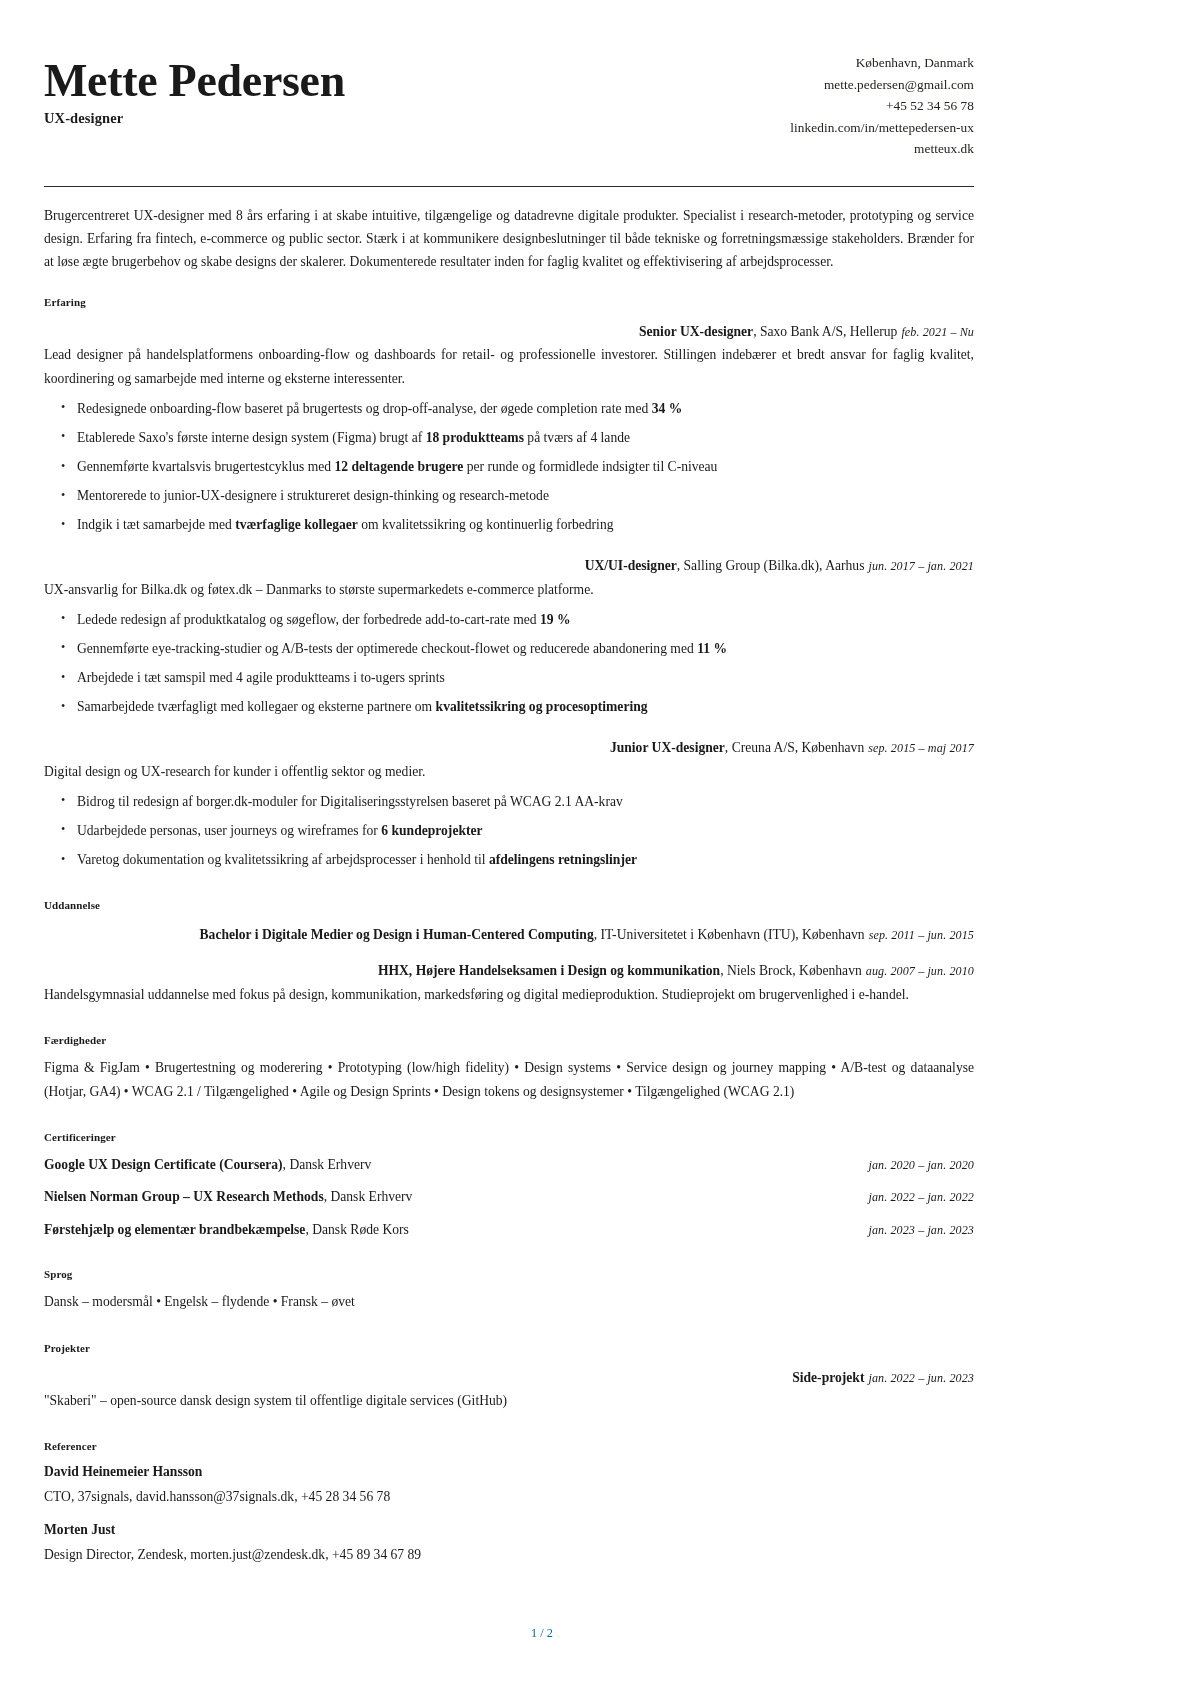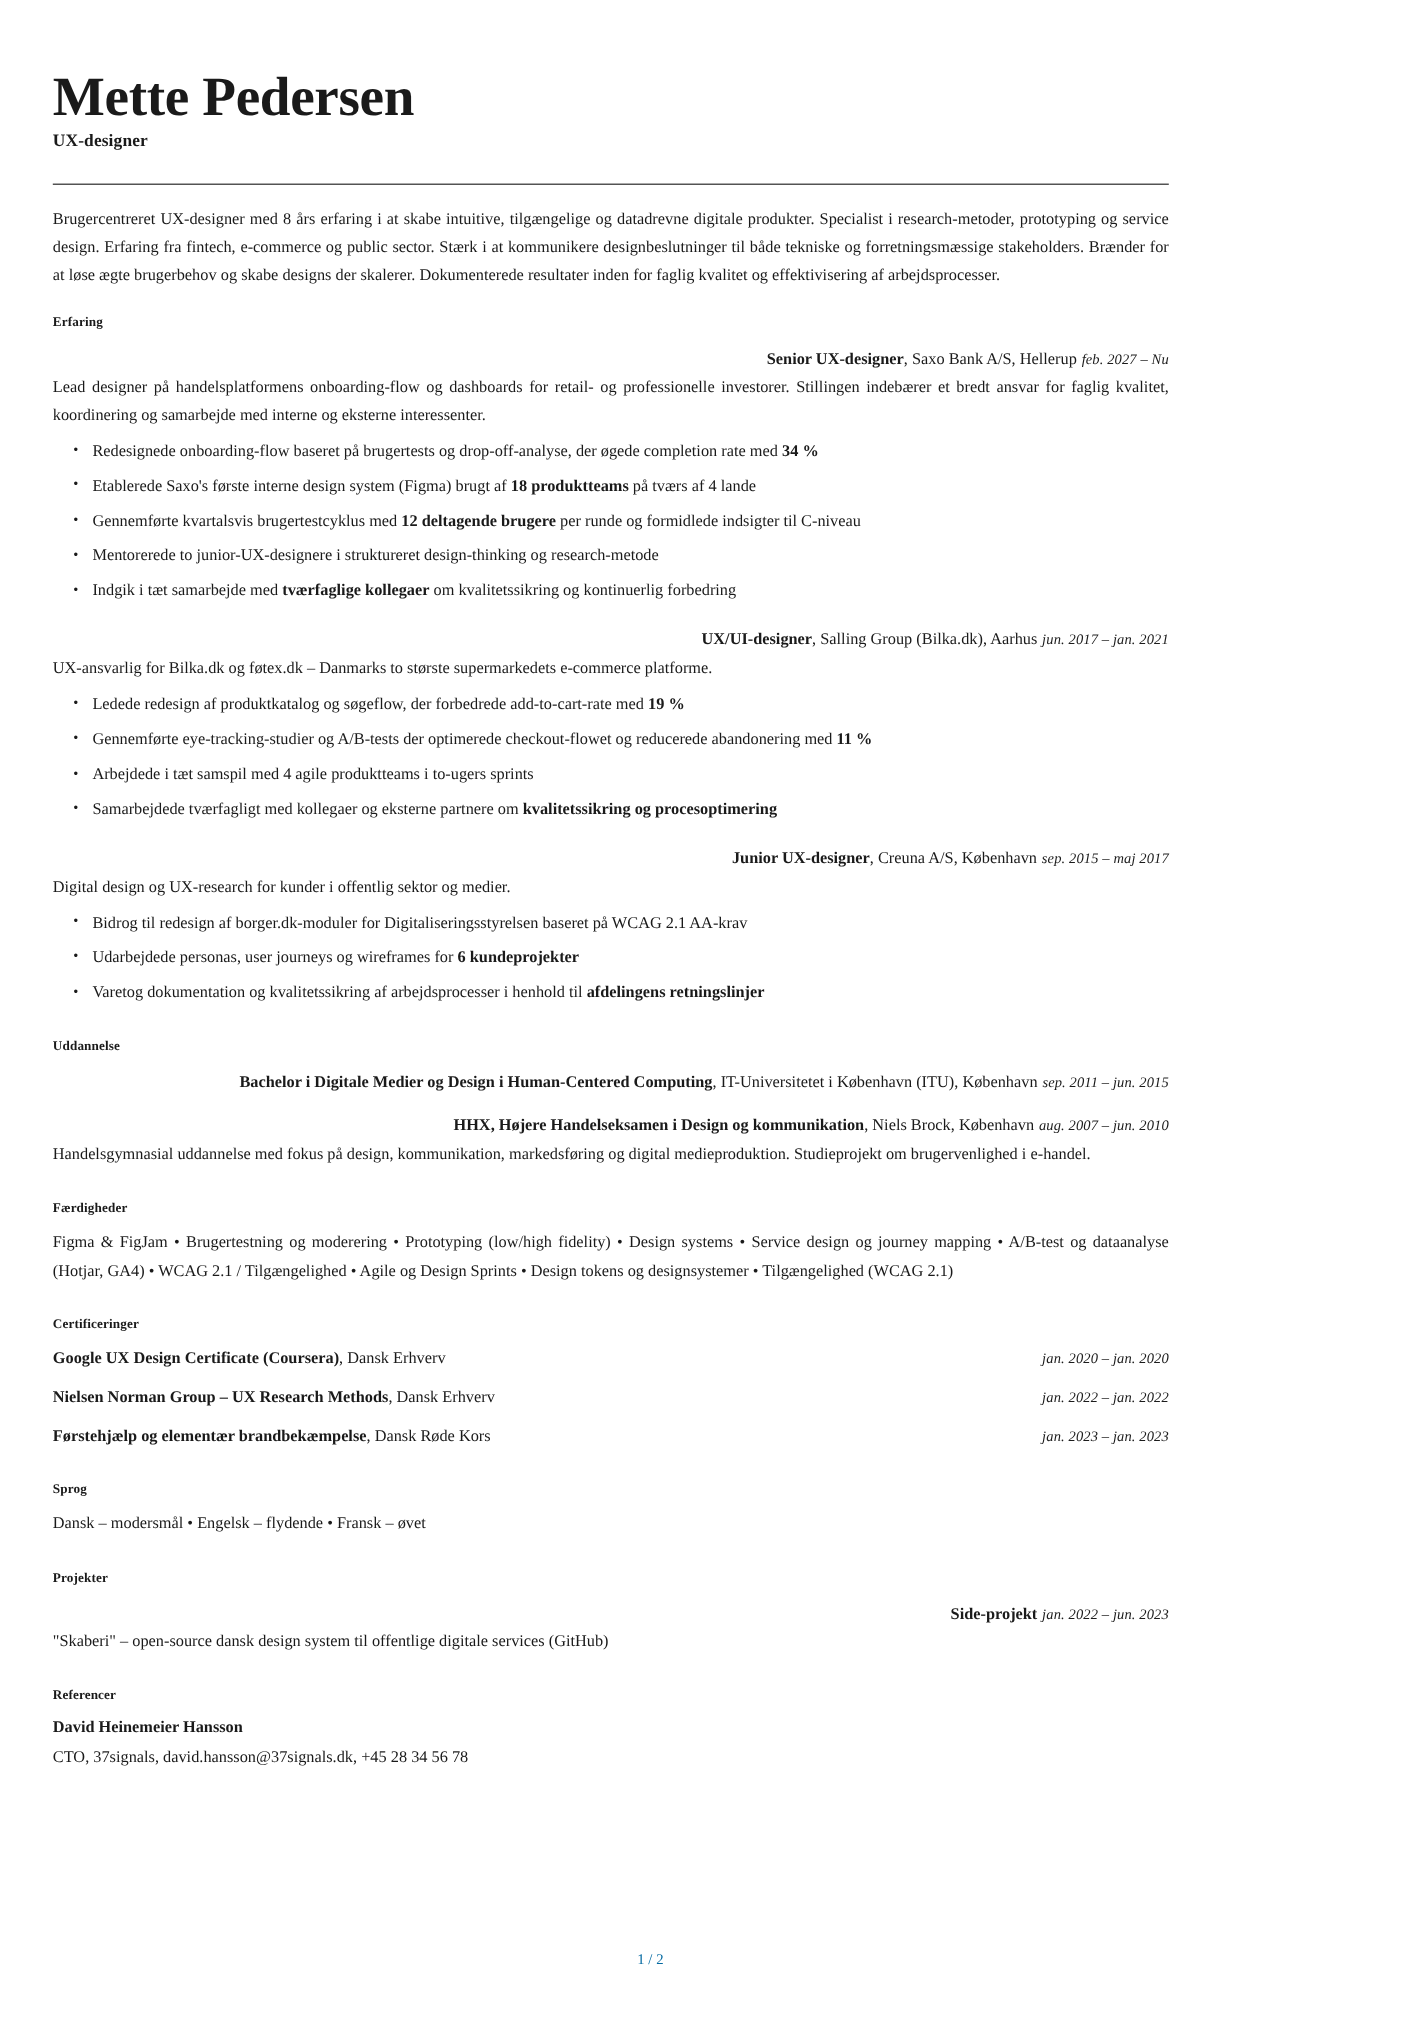--- a/index.html
+++ b/index.html
@@ -178,33 +178,40 @@
 <body>
 
 <div class="page">
   <div class="sheet">
 
     <div class="header">
       <div class="header-left">
         <h1 class="cv-name">Mette Pedersen</h1>
         <div class="cv-role">UX-designer</div>
       </div>
+      <div class="contact">
+        <div>København, Danmark</div>
+        <div>mette.pedersen@gmail.com</div>
+        <div>+45 52 34 56 78</div>
+        <div>linkedin.com/in/mettepedersen-ux</div>
+        <div>metteux.dk</div>
+      </div>
     </div>
 
     <hr class="rule">
 
     <div class="summary">Brugercentreret UX-designer med 8 års erfaring i at skabe intuitive, tilgængelige og datadrevne digitale produkter. Specialist i research-metoder, prototyping og service design. Erfaring fra fintech, e-commerce og public sector. Stærk i at kommunikere designbeslutninger til både tekniske og forretningsmæssige stakeholders. Brænder for at løse ægte brugerbehov og skabe designs der skalerer. Dokumenterede resultater inden for faglig kvalitet og effektivisering af arbejdsprocesser.</div>
 
     <div class="section">
       <div class="section-title">Erfaring</div>
 
       <div class="entry">
         <div class="entry-head">
           <div class="entry-title"><span class="b">Senior UX-designer</span><span>, Saxo Bank A/S, Hellerup</span></div>
-          <div class="entry-date">feb. 2027 – Nu</div>
+          <div class="entry-date">feb. 2021 – Nu</div>
         </div>
         <div class="entry-desc">Lead designer på handelsplatformens onboarding-flow og dashboards for retail- og professionelle investorer. Stillingen indebærer et bredt ansvar for faglig kvalitet, koordinering og samarbejde med interne og eksterne interessenter.</div>
         <ul class="bullets">
           <li><span>Redesignede onboarding-flow baseret på brugertests og drop-off-analyse, der øgede completion rate med </span><b>34 %</b><span></span></li>
           <li><span>Etablerede Saxo's første interne design system (Figma) brugt af </span><b>18 produktteams</b><span> på tværs af 4 lande</span></li>
           <li><span>Gennemførte kvartalsvis brugertestcyklus med </span><b>12 deltagende brugere</b><span> per runde og formidlede indsigter til C-niveau</span></li>
           <li><span>Mentorerede to junior-UX-designere i struktureret design-thinking og research-metode</span><b></b><span></span></li>
           <li><span>Indgik i tæt samarbejde med </span><b>tværfaglige kollegaer</b><span> om kvalitetssikring og kontinuerlig forbedring</span></li>
         </ul>
       </div>
@@ -294,20 +301,24 @@
       </div>
     </div>
 
     <div class="section sec-gap-lg">
       <div class="section-title">Referencer</div>
 
       <div class="ref-block" style="margin-top:4px;">
         <div class="ref-name">David Heinemeier Hansson</div>
         <div class="ref-detail">CTO, 37signals, david.hansson@37signals.dk, +45 28 34 56 78</div>
       </div>
+      <div class="ref-block">
+        <div class="ref-name">Morten Just</div>
+        <div class="ref-detail">Design Director, Zendesk, morten.just@zendesk.dk, +45 89 34 67 89</div>
+      </div>
     </div>
 
   </div>
 
   <div class="footer">
     <span>1 / 2</span>
   </div>
 </div>
 
 </body></html>

